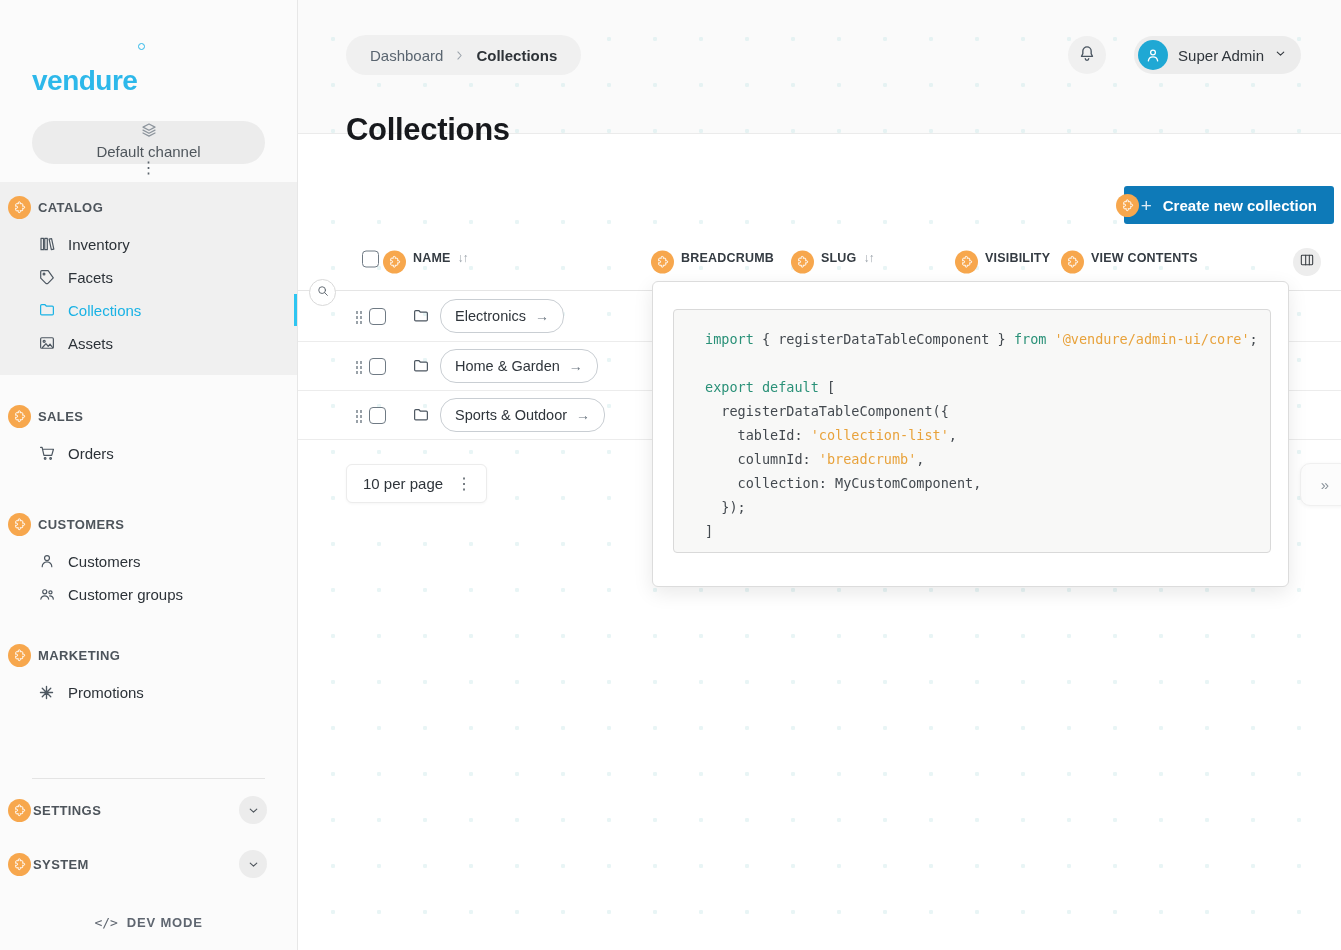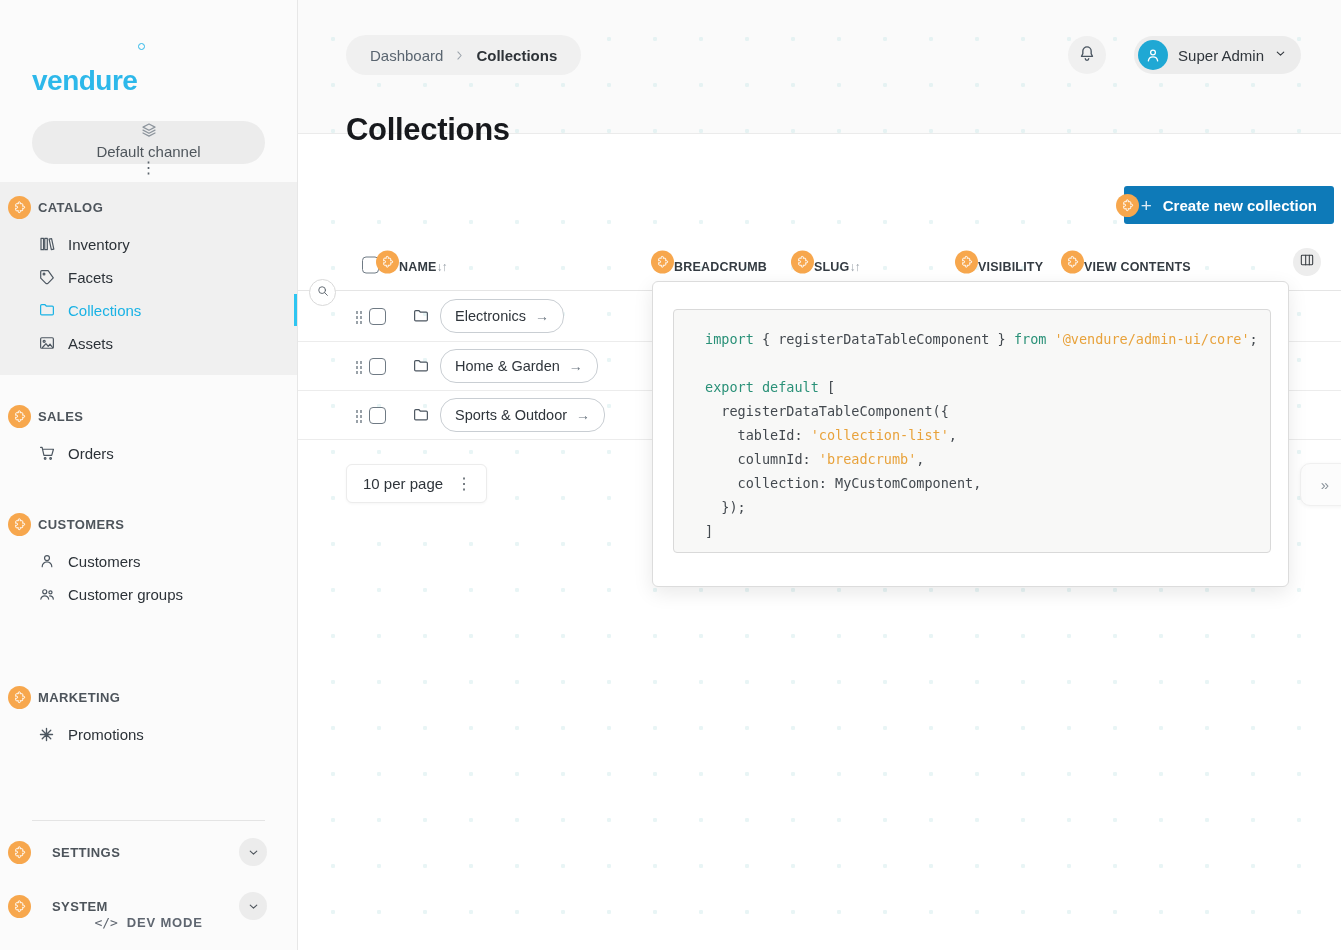--- a/index.html
+++ b/index.html
@@ -30,24 +30,24 @@
   .group-header{display:flex;align-items:center;gap:7px;height:30px;padding-left:8px;}
   .group-label{font-size:13px;font-weight:700;color:#4d545b;letter-spacing:0.4px;}
   .badge{width:23px;height:23px;border-radius:50%;background:var(--badge);display:inline-flex;align-items:center;justify-content:center;flex:0 0 23px;cursor:pointer;}
   .badge svg{display:block;}
   .nav-item{display:flex;align-items:center;gap:12px;height:32px;padding-left:37px;font-size:15px;color:#2c3238;cursor:pointer;margin-top:1px;}
   .nav-item .ic{display:inline-flex;width:19px;justify-content:center;color:#4d5761;}
   .nav-item.active{color:var(--accent);border-right:3px solid #2ec5f1;}
   .nav-item.active .ic{color:var(--accent);}
   .group-sales{margin-top:26px;}
   .group-customers{margin-top:40px;}
-  .group-marketing{margin-top:72px;}
+  .group-marketing{margin-top:30px;}
   .first-item{margin-top:6px;}
   .sidebar-divider{margin:70px 32px 0 32px;border-top:1px solid #e4e4e4;}
-  .collapsible{display:flex;align-items:center;gap:21px;height:46px;padding:0 30px 0 8px;margin-top:8px;}
+  .collapsible{display:flex;align-items:center;gap:2px;height:46px;padding:0 30px 0 8px;margin-top:8px;}
   .collapsible:first-of-type{margin-top:22px;}
   .collapsible .spacer{flex:1;}
   .chev-btn{width:28px;height:28px;border-radius:50%;background:#ececec;border:none;display:flex;align-items:center;justify-content:center;cursor:pointer;color:#4d545b;}
   .dev-footer{position:absolute;bottom:20px;left:0;right:0;display:flex;align-items:center;justify-content:center;gap:9px;color:#5f6670;font-size:13px;font-weight:600;letter-spacing:0.8px;cursor:pointer;}
   .dev-footer .code-glyph{font-family:"DejaVu Sans Mono",monospace;font-weight:400;font-size:13px;letter-spacing:0;}
 
   
   .main{position:relative;flex:1;background:#fff;}
   .dotbg{background-image:radial-gradient(rgba(205,233,234,0.45) 2px, rgba(0,0,0,0) 2.4px);background-size:46px 46px;background-position:12px 16px;}
   .main-header{position:absolute;top:0;left:0;right:0;height:134px;background-color:#fafafa;border-bottom:1px solid #ebebeb;}
@@ -62,21 +62,21 @@
   .user-name{font-size:15px;color:#2f353b;}
   .page-title{position:absolute;left:48px;top:112px;font-size:31px;font-weight:700;color:#17191d;letter-spacing:-0.3px;}
 
   .content{position:absolute;top:183px;bottom:0;left:0;right:0;background-color:#fff;}
 
   .ext-badge-btn{position:absolute;top:11px;right:202px;z-index:2;}
   .create-btn{position:absolute;top:3px;right:7px;height:38px;background:var(--btn);border:none;border-radius:3px;color:#fff;font-size:15px;font-weight:600;font-family:"Liberation Sans",sans-serif;display:flex;align-items:center;gap:11px;padding:0 17px;cursor:pointer;}
   .create-btn .plus{font-size:19px;font-weight:400;color:rgba(255,255,255,0.85);line-height:1;}
 
   .thead{position:absolute;top:50px;left:0;right:0;height:58px;border-bottom:1px solid #e5e5e5;}
-  .th{position:absolute;top:50%;transform:translateY(-50%);display:flex;align-items:flex-end;gap:0;cursor:pointer;}
+  .th{position:absolute;top:50%;transform:translateY(-50%);display:flex;align-items:flex-start;gap:7px;cursor:pointer;}
   .th-label{font-size:12.5px;font-weight:700;color:#343b42;letter-spacing:0.2px;white-space:nowrap;}
   .sort-ic{font-size:12px;color:#9aa2aa;letter-spacing:-1px;}
   .checkbox{width:17px;height:17px;border:1.5px solid #6f7a84;border-radius:4px;background:#fff;flex:0 0 17px;cursor:pointer;}
   .th .badge{margin-left:-3px;}
   .th-name{left:64px;}
   .th-breadcrumb{left:356px;}
   .th-slug{left:496px;}
   .th-visibility{left:660px;}
   .th-view{left:766px;}
   .columns-btn{position:absolute;right:20px;top:50%;transform:translateY(-50%);width:28px;height:28px;border-radius:50%;background:#ededed;border:none;display:flex;align-items:center;justify-content:center;cursor:pointer;color:#3a3f44;}

